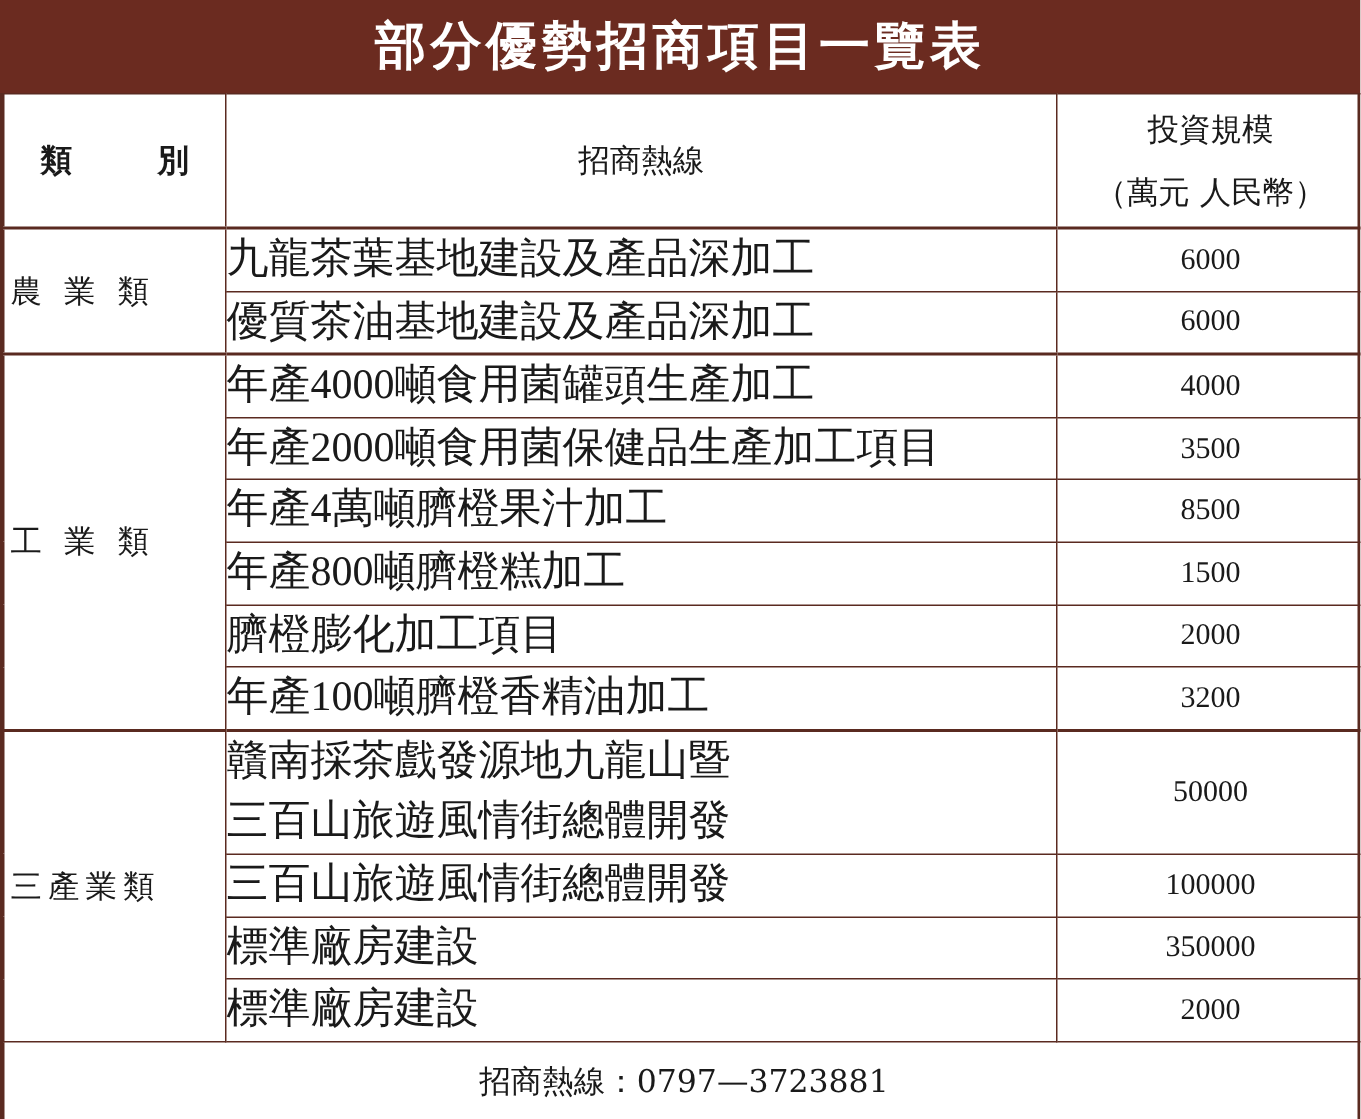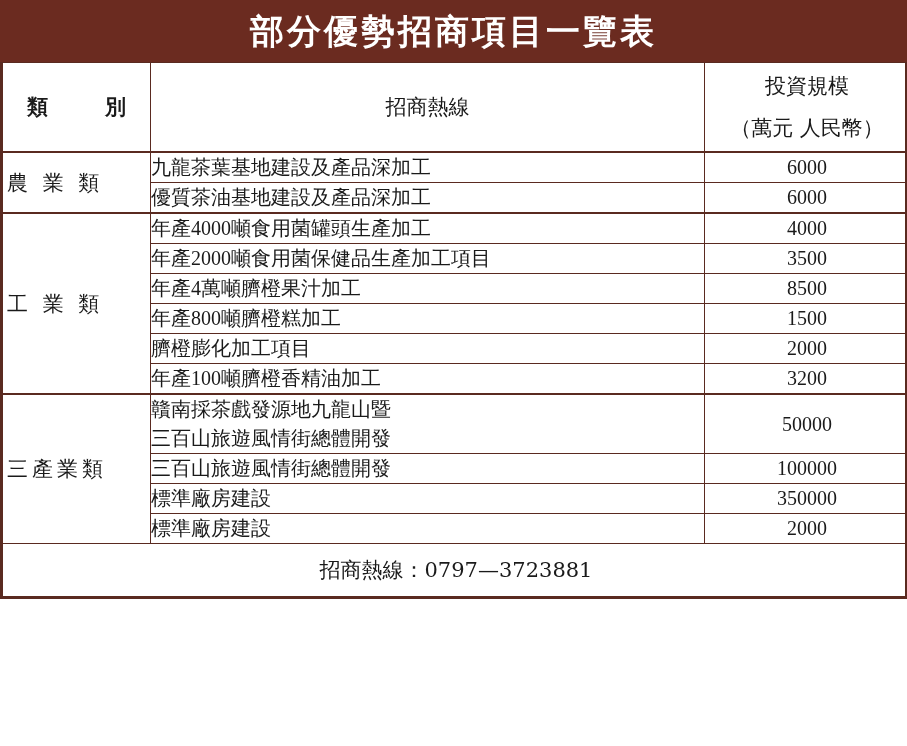--- a/index.html
+++ b/index.html
@@ -80,21 +80,21 @@
     font-size: 21px;
     font-family: "DejaVu Serif", "Liberation Serif", serif;
     letter-spacing: 4px;
     text-indent: 4px;
     border-top-width: 2px;
     border-bottom-width: 2px;
   }
 
   
   .name-cell {
-    font-size: 20px;
+    font-size: 28px;
     padding: 7px 0 7px 16px;
     vertical-align: middle;
     line-height: 1.45;
   }
   .amt-cell {
     font-size: 20px;
     text-align: center;
     vertical-align: middle;
   }
   .name-cell .ln { display: block; }

